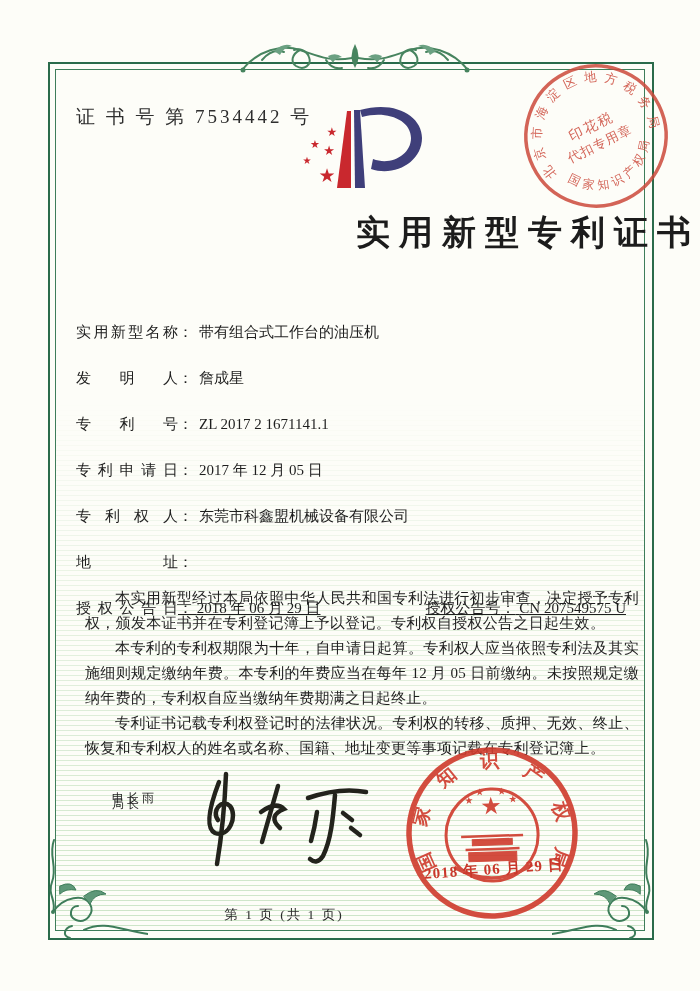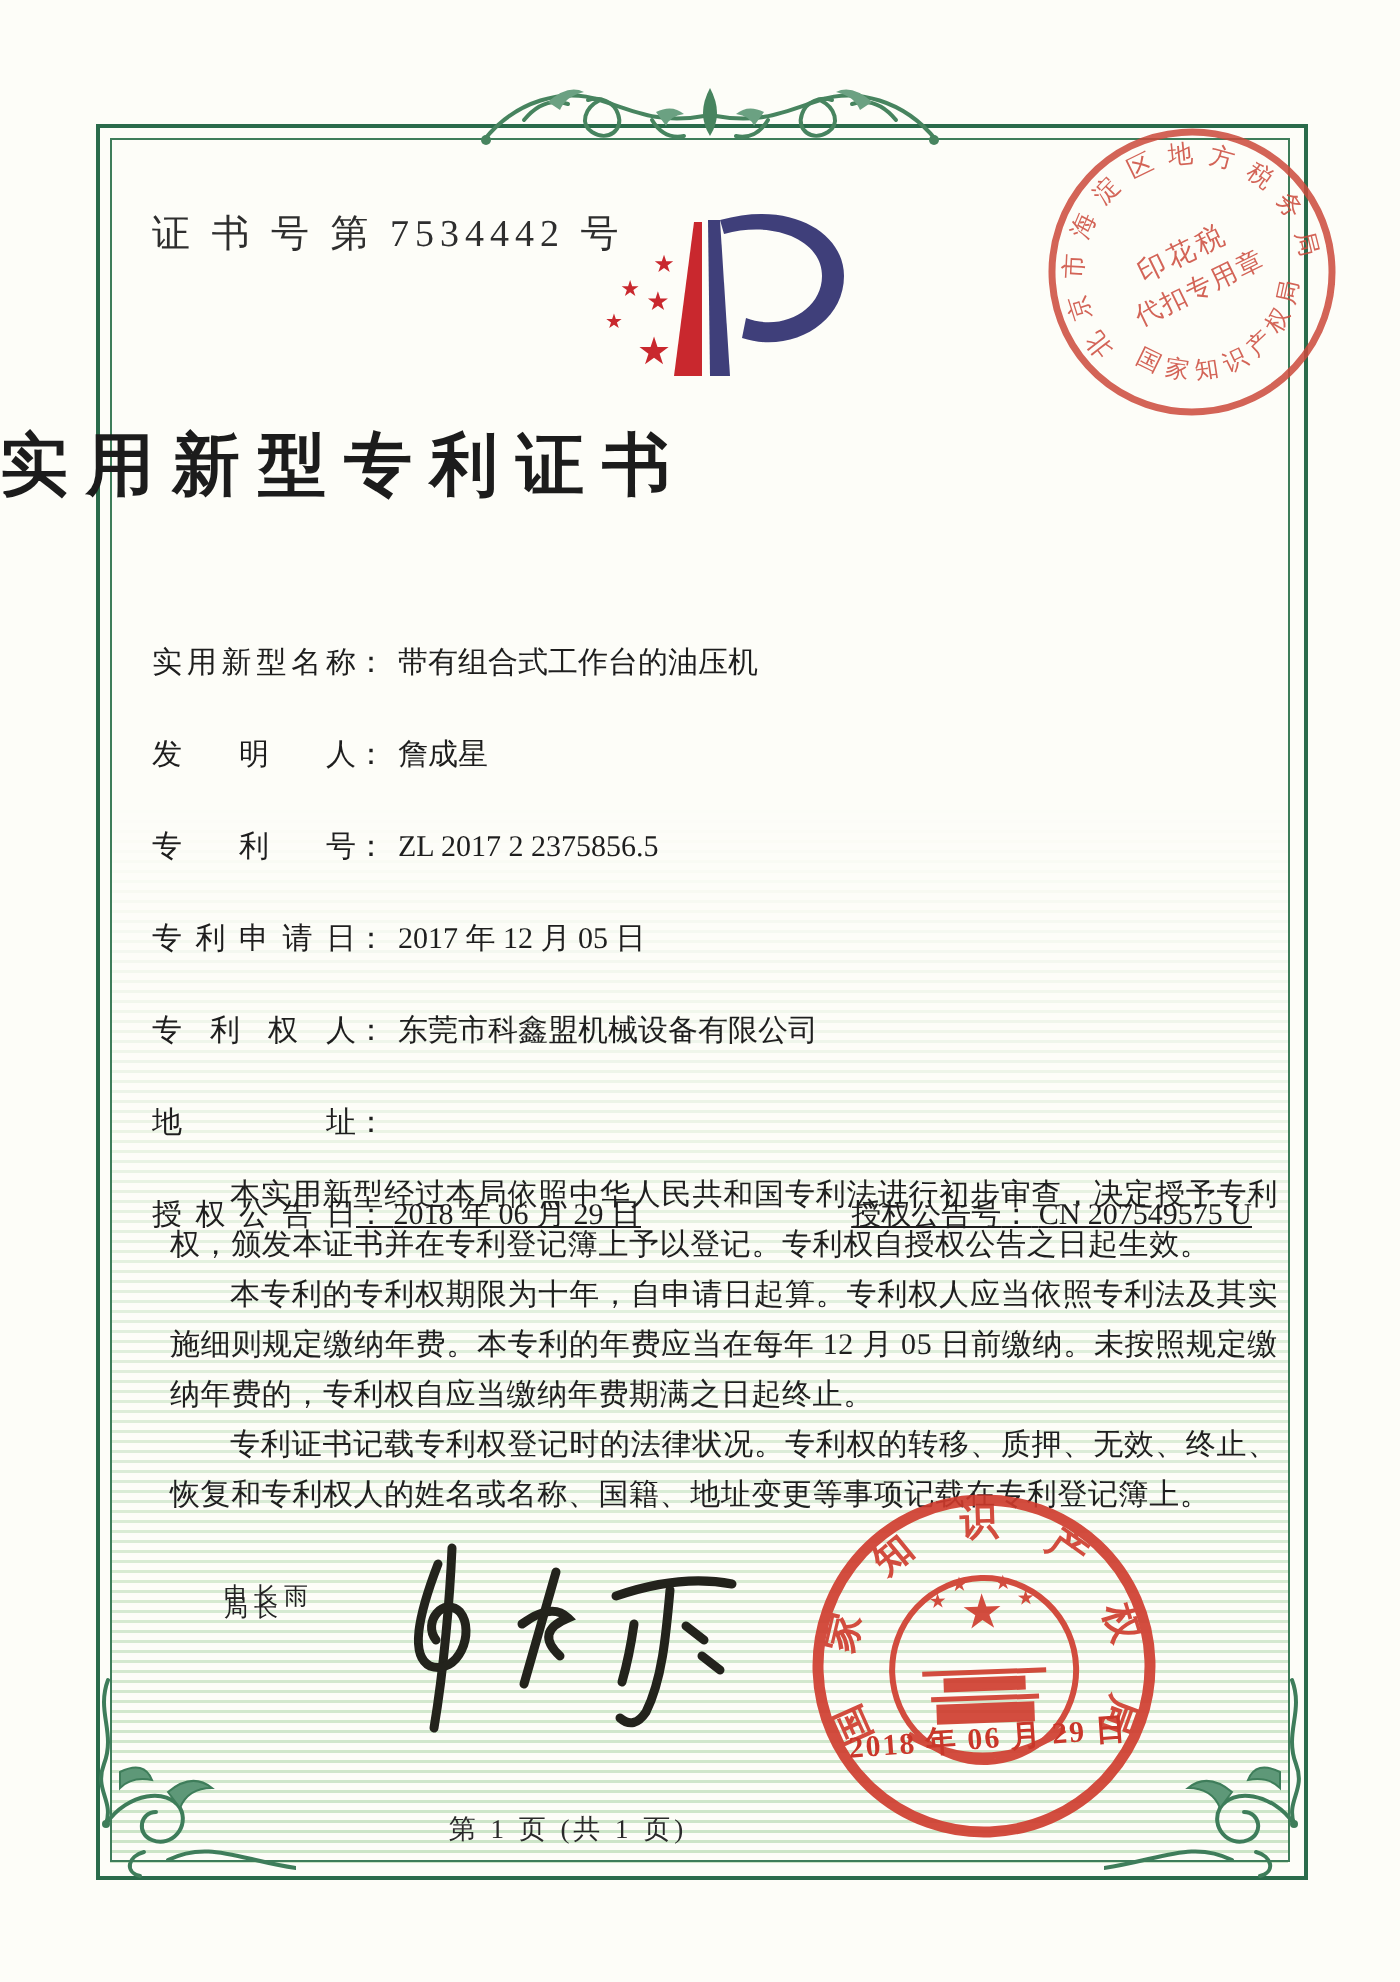--- a/index.html
+++ b/index.html
@@ -7,21 +7,21 @@
   .page{position:relative;width:700px;height:991px;background:#fdfdf8;overflow:hidden;}
   
   .stripes{position:absolute;left:55px;top:400px;width:589px;height:532px;
     background:repeating-linear-gradient(180deg,#c9e3c4 0 1.5px,rgba(255,255,255,0) 1.5px 5px);
     -webkit-mask-image:linear-gradient(to bottom,rgba(0,0,0,0) 0%,rgba(0,0,0,.45) 40%,rgba(0,0,0,.95) 100%);
     mask-image:linear-gradient(to bottom,rgba(0,0,0,0) 0%,rgba(0,0,0,.45) 40%,rgba(0,0,0,.95) 100%);}
   .frame-outer{position:absolute;left:48px;top:62px;width:602px;height:874px;border:2px solid #2a6b4b;}
   .frame-inner{position:absolute;left:55px;top:69px;width:588px;height:860px;border:1px solid #3e7d5a;}
   .cert-number{position:absolute;left:76px;top:104px;font-size:19px;letter-spacing:3px;color:#2e2e2e;}
   .logo{position:absolute;left:283px;top:98px;}
-  .title{position:absolute;left:0;top:210px;width:700px;text-align:left;font-size:34px;font-weight:bold;
+  .title{position:absolute;left:0;top:210px;width:700px;text-align:right;font-size:34px;font-weight:bold;
     letter-spacing:9px;color:#1c1c1c;}
   .fields{position:absolute;left:76px;top:292px;width:552px;font-size:15px;color:#1e1e1e;margin-top:28px;}
   .frow{display:flex;margin-bottom:22px;line-height:24px;}
   .flabel{display:inline-block;width:102px;text-align:justify;text-align-last:justify;flex:none;}
   .fcolon{flex:none;}
   .fvalue{flex:1;margin-left:6px;}
   .grant-row{display:flex;margin-top:2px;line-height:24px;text-decoration:underline;}
   .grant-right{margin-left:auto;padding-right:2px;}
   .body-text{position:absolute;left:85px;top:586px;width:554px;font-size:15px;line-height:25px;
     color:#1f1f1f;text-align:justify;letter-spacing:.3px;}
@@ -136,21 +136,21 @@
         <span class="fvalue">带有组合式工作台的油压机</span>
       </div>
       <div class="frow">
         <span class="flabel">发明人</span>
         <span class="fcolon">：</span>
         <span class="fvalue">詹成星</span>
       </div>
       <div class="frow">
         <span class="flabel">专利号</span>
         <span class="fcolon">：</span>
-        <span class="fvalue">ZL 2017 2 2375856.5</span>
+        <span class="fvalue">ZL 2017 2 1671141.1</span>
       </div>
       <div class="frow">
         <span class="flabel">专利申请日</span>
         <span class="fcolon">：</span>
         <span class="fvalue">2017 年 12 月 05 日</span>
       </div>
       <div class="frow">
         <span class="flabel">专利权人</span>
         <span class="fcolon">：</span>
         <span class="fvalue">东莞市科鑫盟机械设备有限公司</span>

